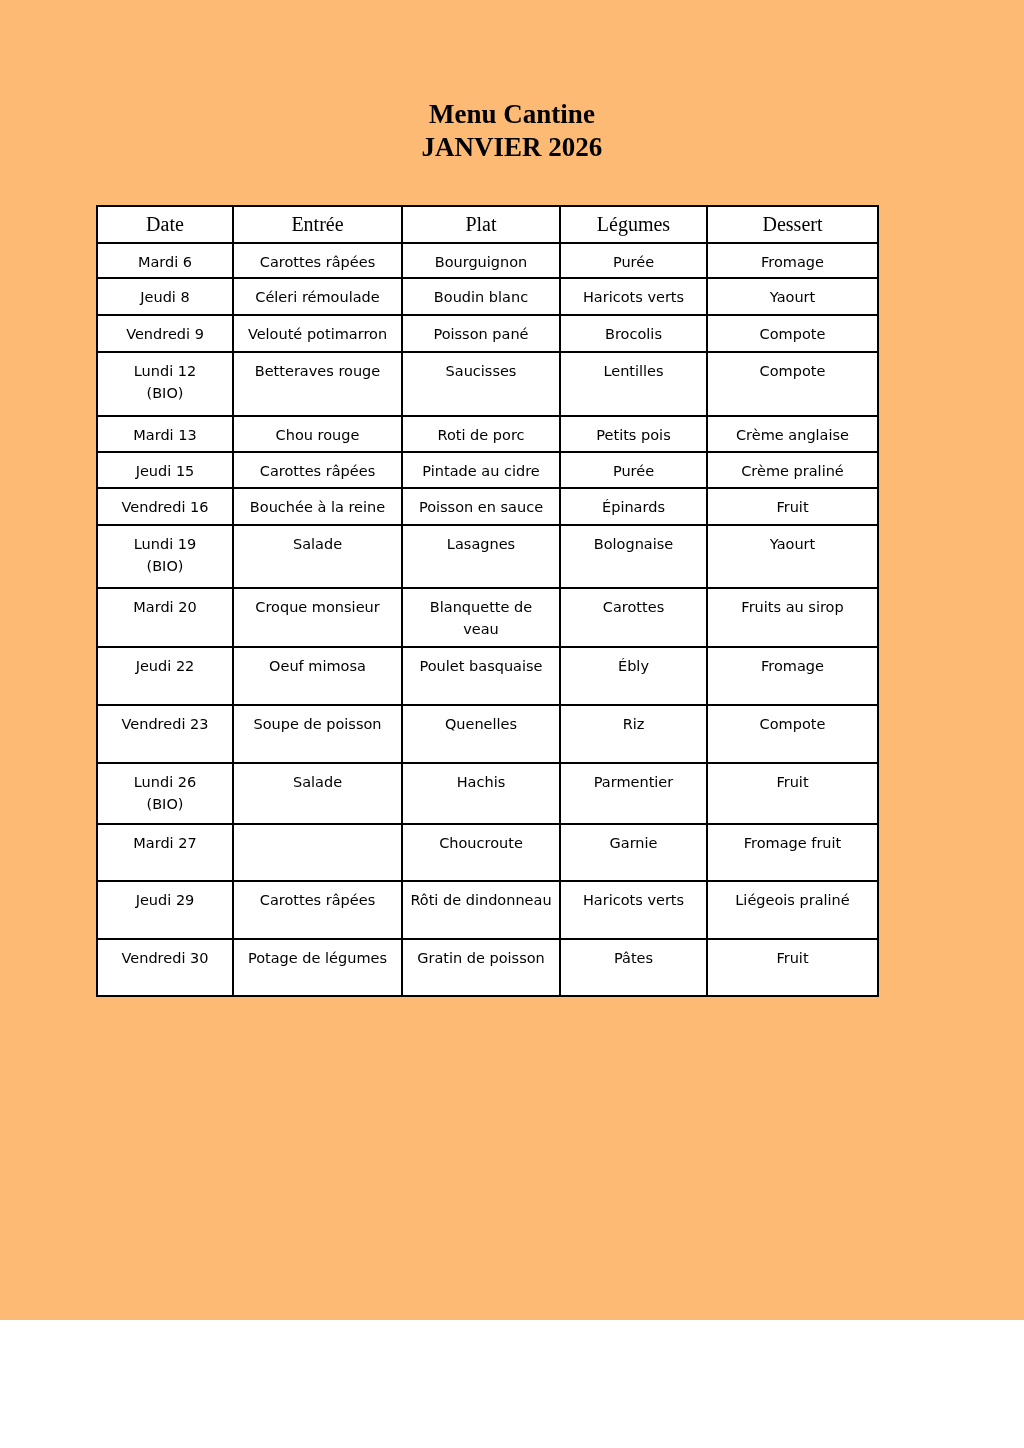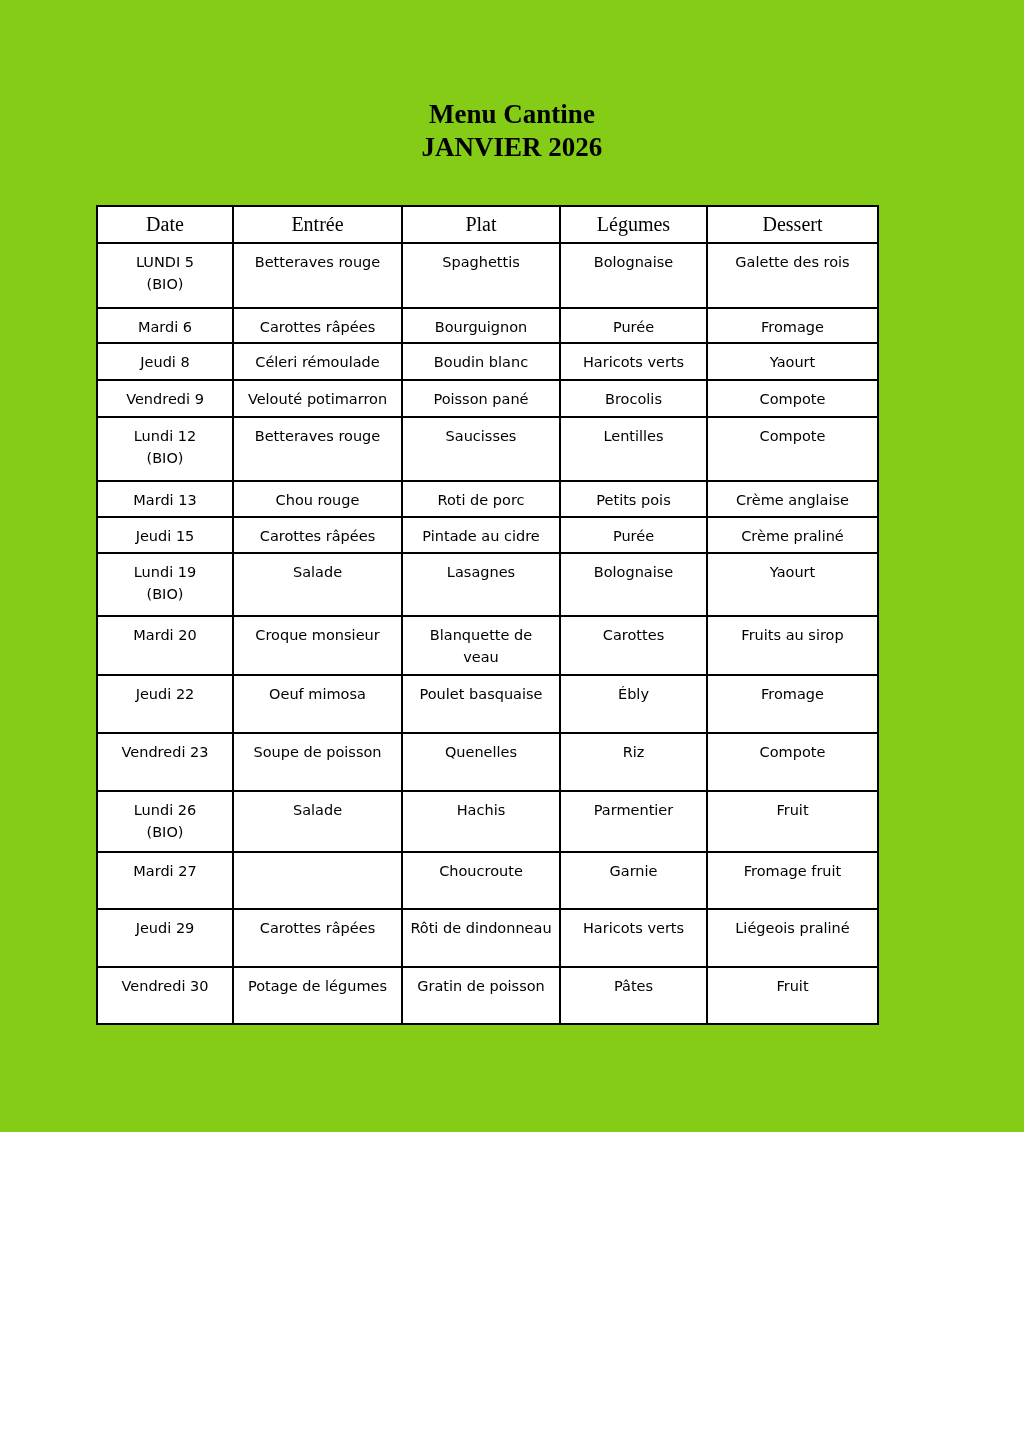--- a/index.html
+++ b/index.html
@@ -1,20 +1,20 @@
 <!DOCTYPE html>
 <html><head>
 <meta charset="utf-8">
 <style>
   html,body{margin:0;padding:0;background:#ffffff;}
   .page{
     position:relative;
     width:1024px;
-    height:1132px;
-    background:#84cc16;
+    height:1320px;
+    background:#fdba74;
     color:#000000;
     overflow:hidden;
   }
   .title{
     padding-top:98px;
     text-align:center;
     font-family:"Liberation Serif", serif;
     font-weight:bold;
     font-size:27px;
     line-height:33px;
@@ -79,30 +79,20 @@
     <thead>
       <tr>
         <th>Date</th>
         <th>Entrée</th>
         <th>Plat</th>
         <th>Légumes</th>
         <th>Dessert</th>
       </tr>
     </thead>
     <tbody id="menu-body">
-        <tr style="height: 65px;">
-          <td>
-            <div>LUNDI 5</div>
-            <div>(BIO)</div>
-          </td>
-          <td>Betteraves rouge</td>
-          <td>Spaghettis</td>
-          <td>Bolognaise</td>
-          <td>Galette des rois</td>
-        </tr>
         <tr style="height: 35px;">
           <td>
             <div>Mardi 6</div>
           </td>
           <td>Carottes râpées</td>
           <td>Bourguignon</td>
           <td>Purée</td>
           <td>Fromage</td>
         </tr>
         <tr style="height: 37px;">
@@ -144,20 +134,29 @@
         </tr>
         <tr style="height: 36px;">
           <td>
             <div>Jeudi 15</div>
           </td>
           <td>Carottes râpées</td>
           <td>Pintade au cidre</td>
           <td>Purée</td>
           <td>Crème praliné</td>
         </tr>
+        <tr style="height: 37px;">
+          <td>
+            <div>Vendredi 16</div>
+          </td>
+          <td>Bouchée à la reine</td>
+          <td>Poisson en sauce</td>
+          <td>Épinards</td>
+          <td>Fruit</td>
+        </tr>
         <tr style="height: 63px;">
           <td>
             <div>Lundi 19</div>
             <div>(BIO)</div>
           </td>
           <td>Salade</td>
           <td>Lasagnes</td>
           <td>Bolognaise</td>
           <td>Yaourt</td>
         </tr>

